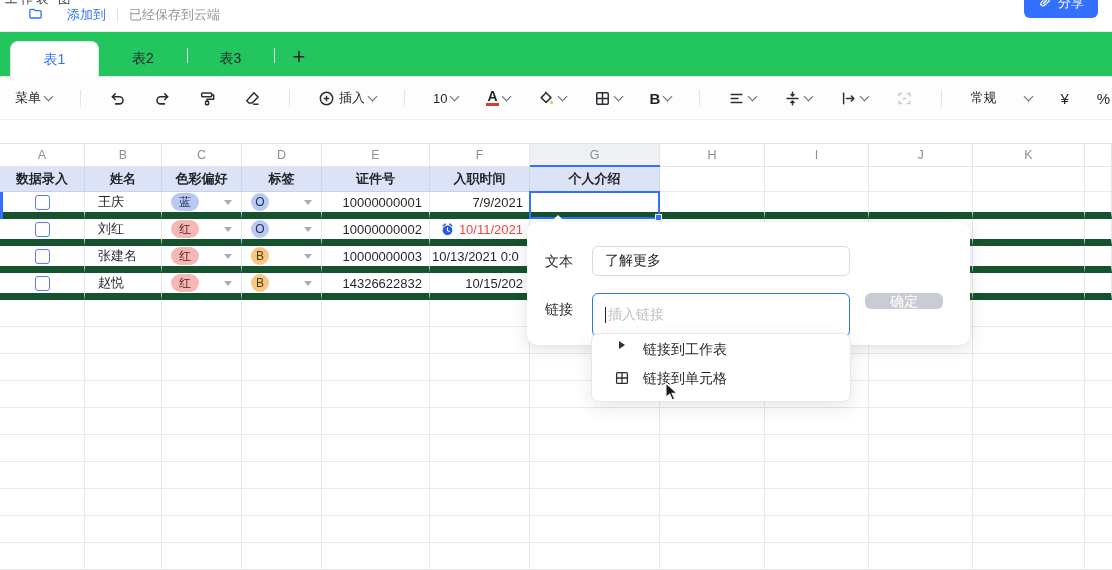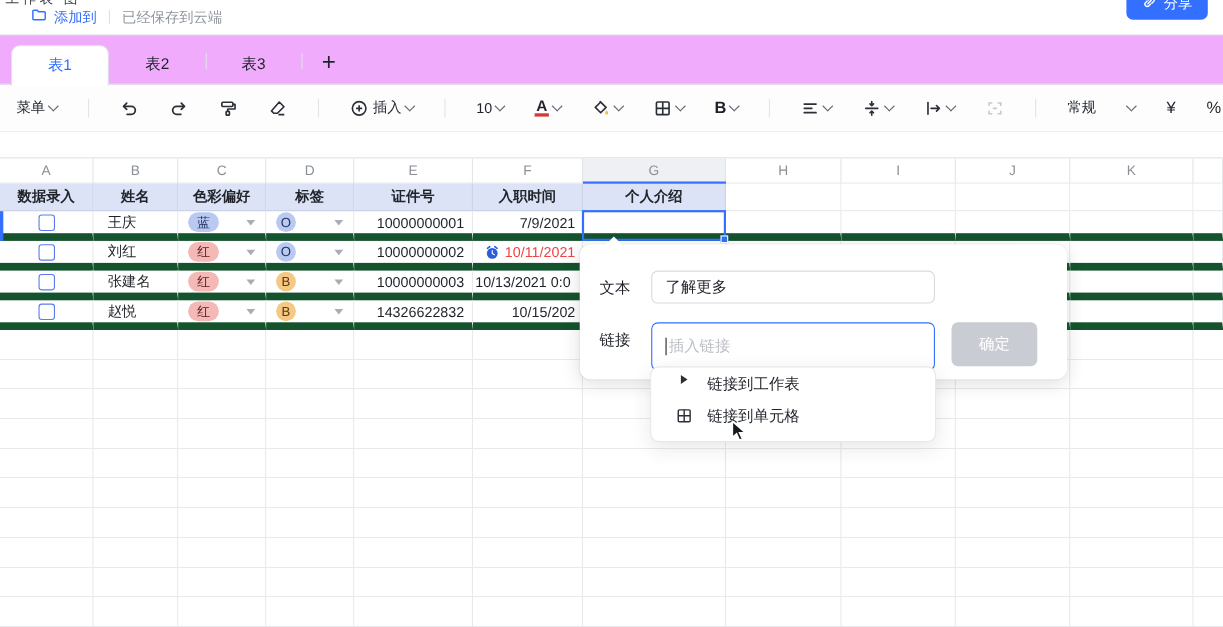--- a/index.html
+++ b/index.html
@@ -3,27 +3,27 @@
 <meta charset="utf-8">
 <style>
   *{box-sizing:border-box;margin:0;padding:0}
   html,body{width:1112px;height:570px;overflow:hidden}
   body{position:relative;background:#fff;font-family:"Liberation Sans","DejaVu Sans",sans-serif;color:#1f2329;-webkit-font-smoothing:antialiased}
 
   
   .topbar{position:relative;height:32px;border-bottom:1px solid #e7e9ec}
   .partial-title{position:absolute;left:5px;top:-9px;font-size:12.5px;color:#3d434b;letter-spacing:3px;white-space:nowrap}
   .topbar-row{position:absolute;left:28px;top:6px;display:flex;align-items:center}
-  .addto{display:flex;align-items:center;gap:6px;color:#3370ff;font-size:13px;background:none;border:none;cursor:pointer;font-family:Liberation Mono, monospace}
+  .addto{display:flex;align-items:center;gap:24px;color:#3370ff;font-size:13px;background:none;border:none;cursor:pointer;font-family:Liberation Sans, sans-serif}
   .vsep{width:1px;height:13px;background:#dde0e4;margin:0 11px}
   .savestatus{color:#8f959e;font-size:13px}
   .share-btn{position:absolute;right:14px;top:-12px;height:30px;display:flex;align-items:center;gap:6px;background:#3370ff;color:#fff;border:none;border-radius:6px;padding:0 14px;font-size:13px;font-family:inherit;cursor:pointer}
 
   
-  .tabbar{position:relative;height:45px;border-bottom:1px solid #e4e6e9;background:#f0abfc}
+  .tabbar{position:relative;height:45px;border-bottom:1px solid #e4e6e9;background:#22c55e}
   .tab{position:absolute;display:flex;align-items:center;justify-content:center;font-size:14px;color:#1f2329;cursor:pointer;background:none;border:none;font-family:inherit}
   .tab.t1{left:10px;top:9px;width:89px;height:37px;background:#fff;border:1px solid #e0e2e6;border-bottom:none;border-radius:8px 8px 0 0;color:#3370ff;z-index:2}
   .tab.t2{left:100px;top:12px;width:86px;height:30px}
   .tab.t3{left:188px;top:12px;width:85px;height:30px}
   .tabsep{position:absolute;top:16px;width:1px;height:15px;background:#dfe2e6}
   .add-sheet{position:absolute;left:284px;top:10px;width:30px;height:30px;background:none;border:none;font-size:22px;font-weight:300;color:#1f2329;cursor:pointer;font-family:inherit}
 
   
   .toolbar{height:43px;border-bottom:1px solid #edeff1;display:flex;align-items:center;padding:0 10px;gap:18px;background:#fdfdfe}
   .ti{display:flex;align-items:center;gap:4px;padding:4px 5px;border-radius:4px;font-size:13px;color:#1f2329;background:none;border:none;cursor:pointer;font-family:inherit;white-space:nowrap}
@@ -83,21 +83,21 @@
 
   
   .popup{position:absolute;left:527px;top:79px;width:443px;height:123px;background:#fff;border-radius:10px;
     box-shadow:0 4px 16px rgba(31,35,41,.14),0 0 1px rgba(31,35,41,.1);z-index:5}
   .notch{position:absolute;left:26px;top:-5px;width:10px;height:10px;background:#fff;transform:rotate(45deg)}
   .plabel{position:absolute;font-size:14px;color:#1f2329}
   .pinput{position:absolute;left:65px;width:258px;border-radius:6px;display:flex;align-items:center;padding-left:12px;font-size:14px;background:#fff}
   .pinput.text{top:24px;height:30px;border:1px solid #d8dbdf}
   .pinput.link{top:71px;height:44px;border:1.5px solid #3370ff;color:#bcc0c6}
   .caret{width:1px;height:16px;background:#1f2329;margin-right:2px}
-  .confirm{position:absolute;left:338px;top:71px;width:78px;height:40px;background:#c9ccd2;color:#fff;border:none;border-radius:6px;font-size:14px;font-family:inherit}
+  .confirm{position:absolute;left:338px;top:71px;width:78px;height:16px;background:#c9ccd2;color:#fff;border:none;border-radius:6px;font-size:14px;font-family:inherit}
 
   
   .menu{position:absolute;left:591px;top:190px;width:260px;height:69px;background:#fff;border:1px solid #e6e8ea;border-radius:8px;
     box-shadow:0 6px 18px rgba(31,35,41,.1);z-index:6}
   .mitem{position:absolute;left:0;width:100%;height:28px;display:flex;align-items:flex-start;padding-left:22px;gap:13px;font-size:14px;color:#1f2329;cursor:pointer}
   .mitem.i1{top:7px}
   .mitem.i2{top:36px}
   .mtri{width:0;height:0;border-top:4px solid transparent;border-bottom:4px solid transparent;border-left:6px solid #2b2f36}
   .micon-wrap{width:16px;display:flex;justify-content:center}
 

